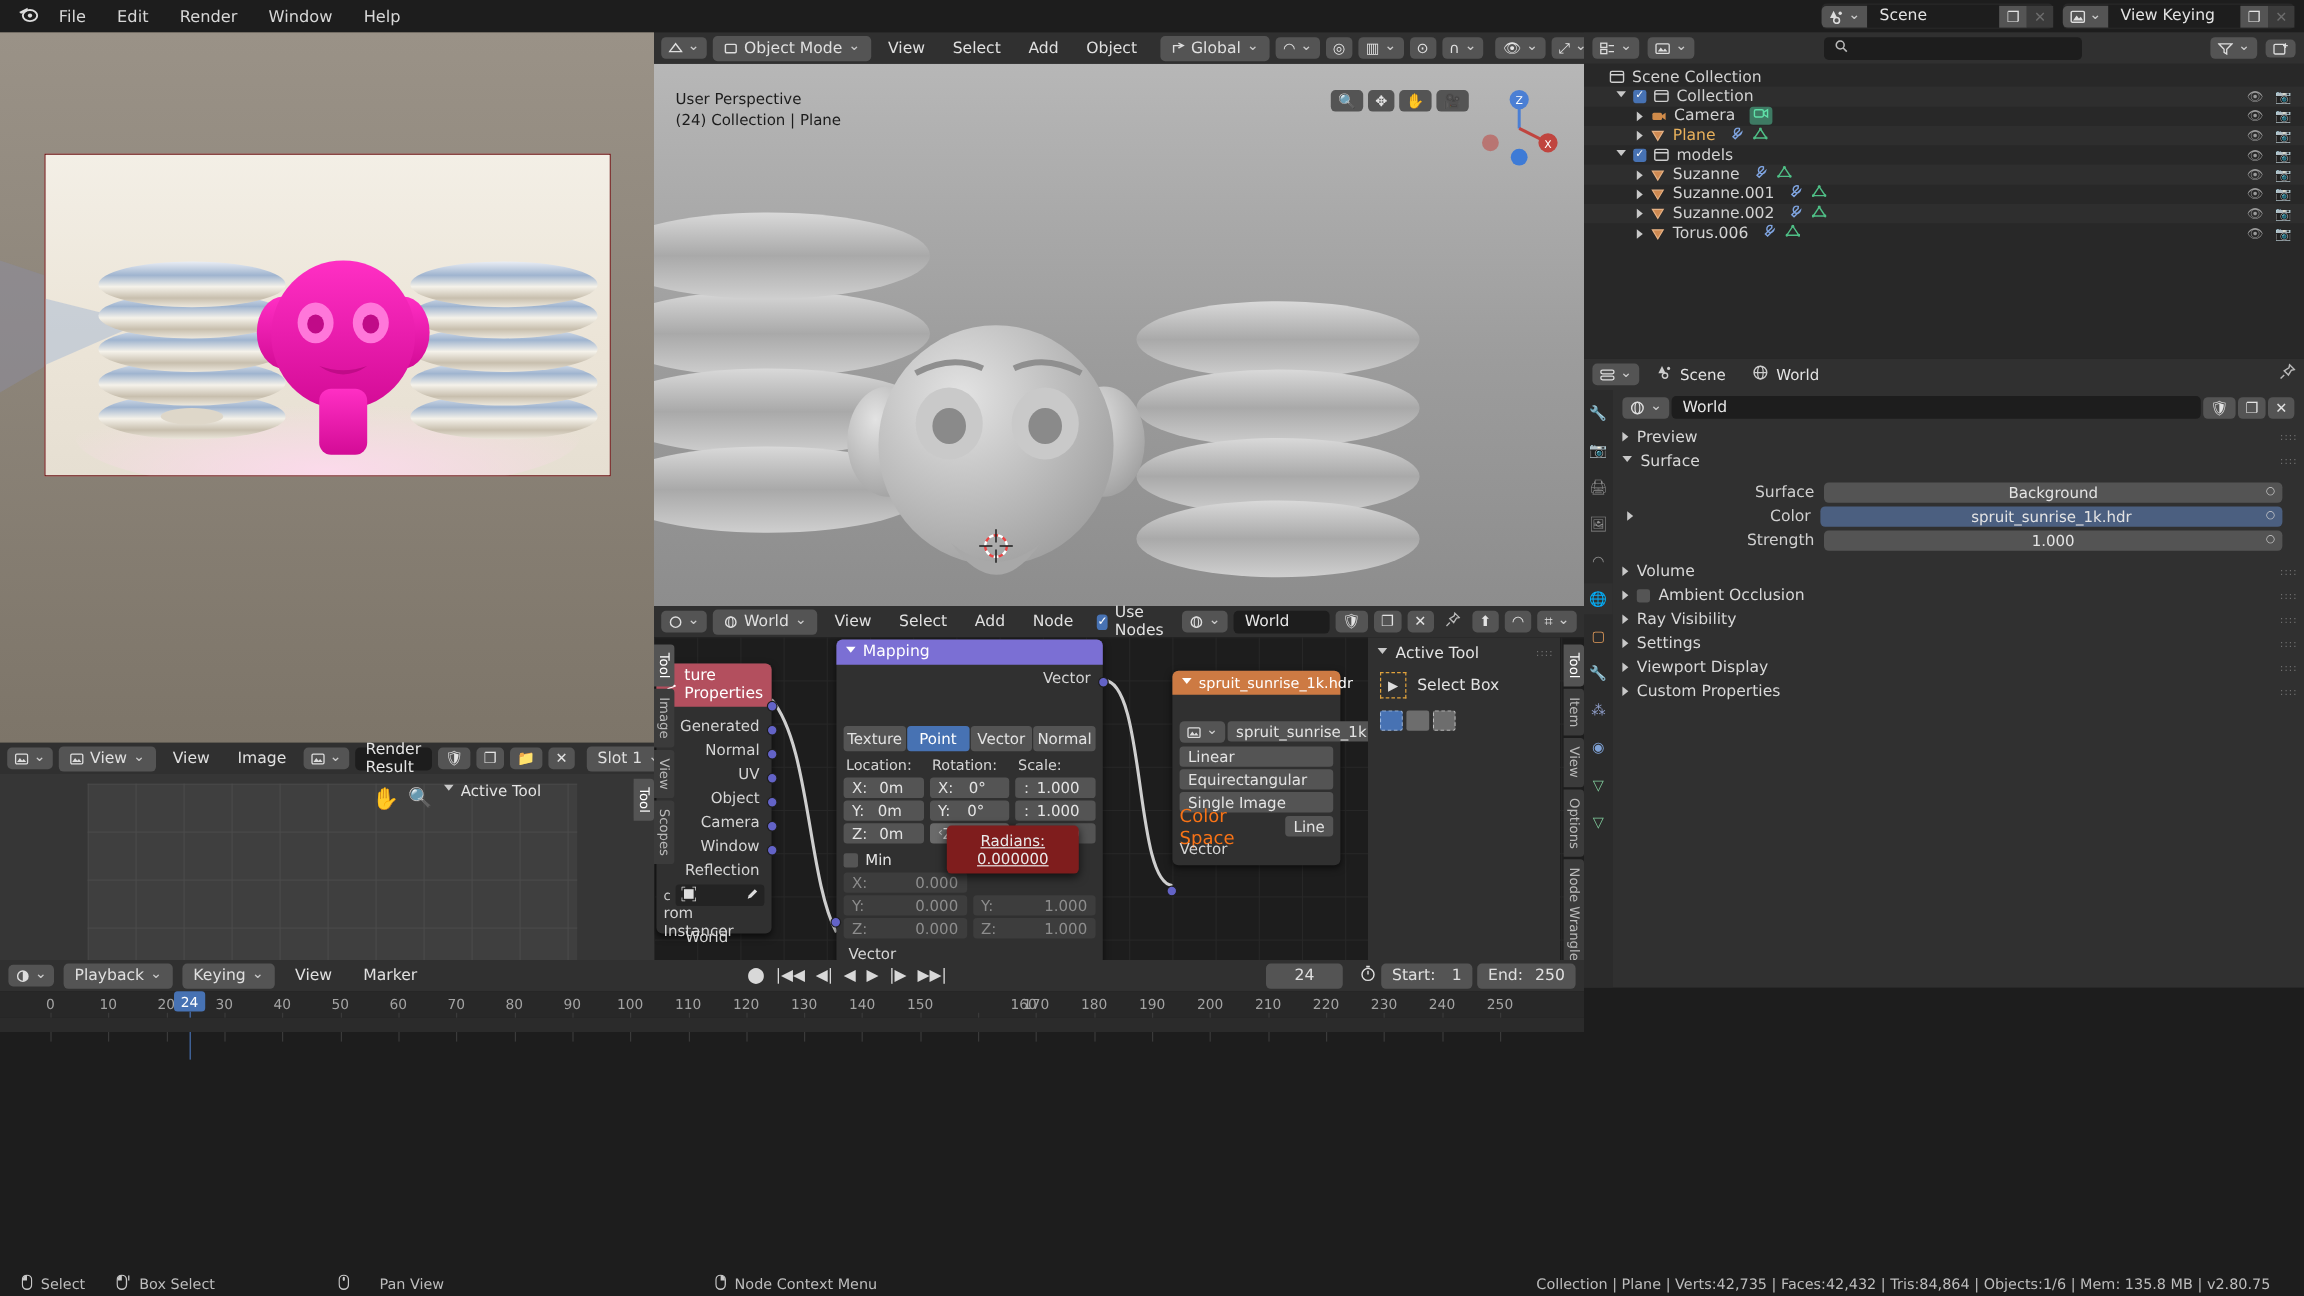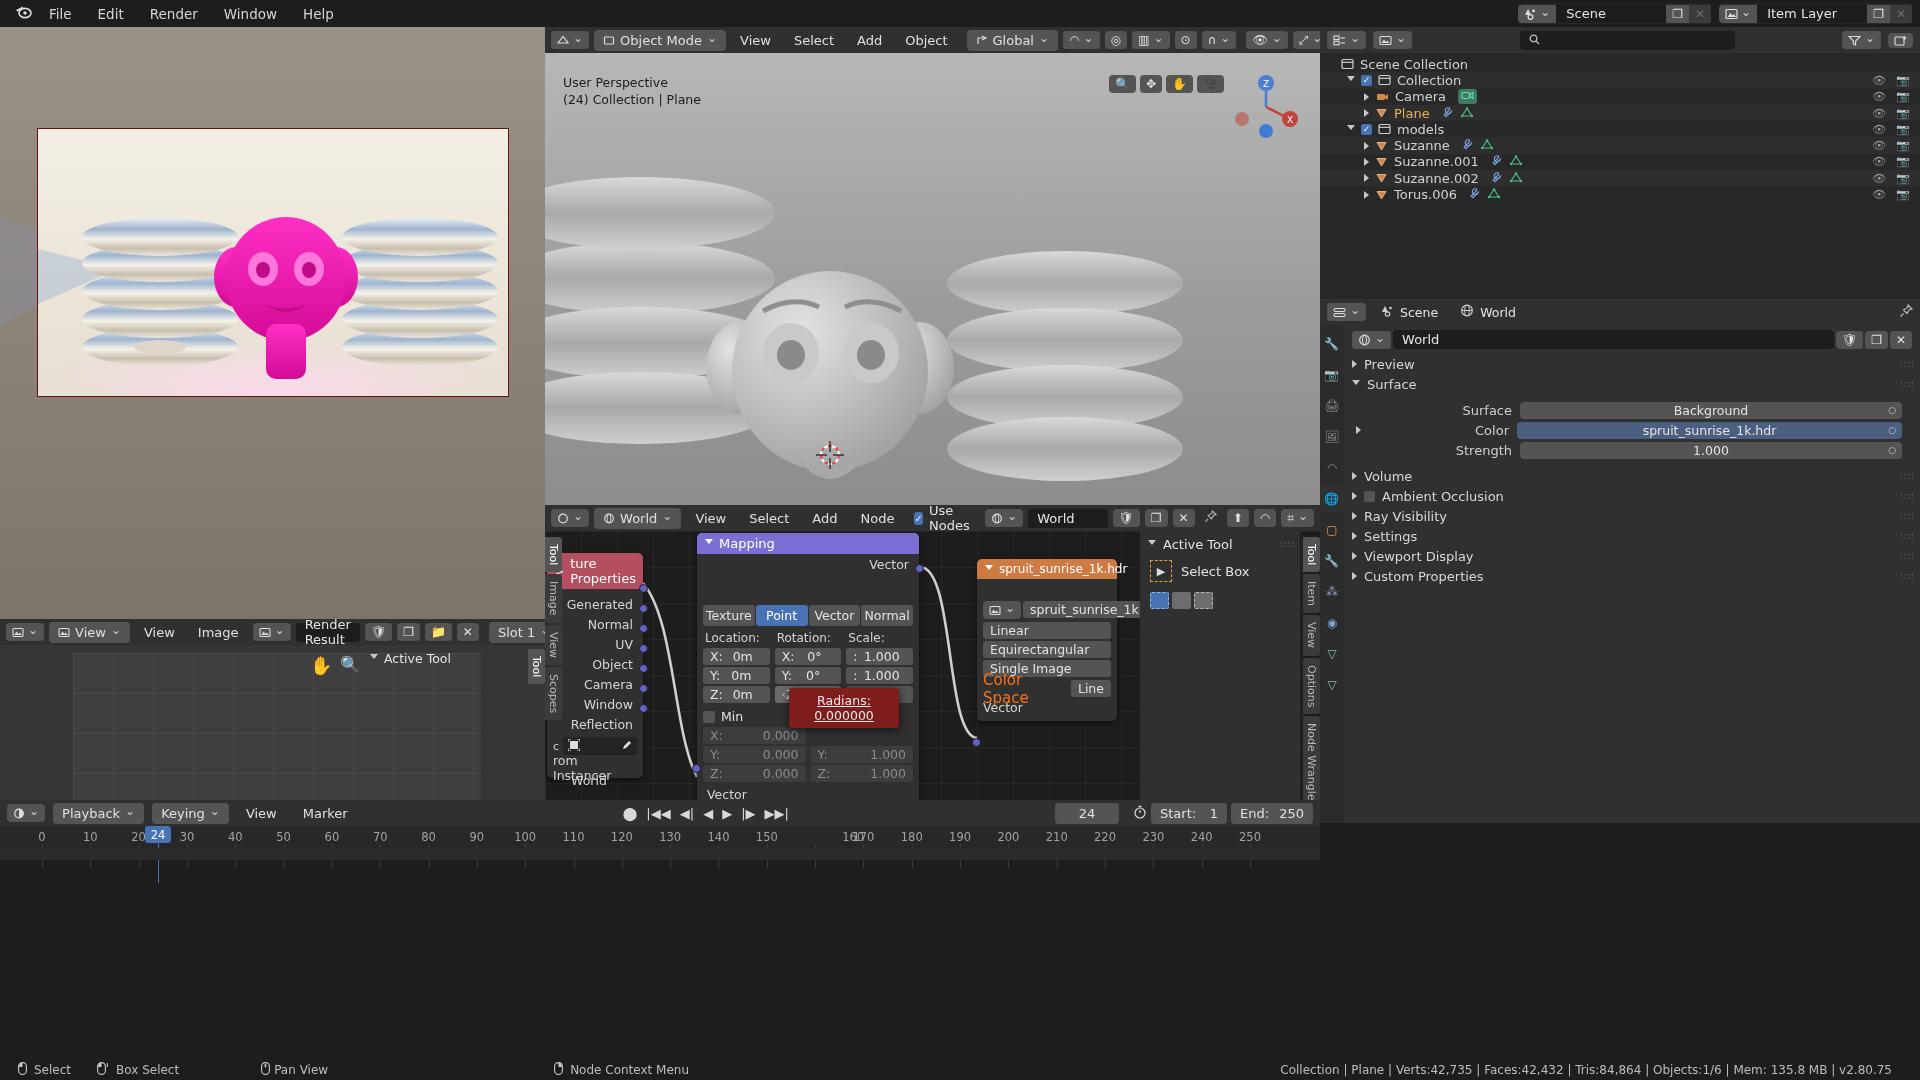--- a/index.html
+++ b/index.html
@@ -155,21 +155,21 @@
         <span class="bx">❐</span>
         <span class="bx dim">✕</span>
       </div>
       <div class="idblock">
         <span class="ic chev">
           <svg width="13" height="12" viewBox="0 0 13 12">
               <rect x="1" y="1.5" width="11" height="9" rx="1" fill="none" stroke="#ddd" stroke-width="1.2"></rect>
               <path d="M2.5 9 L5.5 5 L7.5 7.5 L9 6 L11 9 Z" fill="#ddd"></path>
             </svg>
         </span>
-        <span class="nm">Item Layer</span>
+        <span class="nm">View Keying</span>
         <span class="bx">❐</span>
         <span class="bx dim">✕</span>
       </div>
     </div>
   </div>
 
   <div id="imgEditor">
     <div id="imgCanvas">
       <svg width="545" height="592" style="position:absolute;left:0;top:0">
         <defs>
@@ -1178,21 +1178,21 @@
       <span style="display:flex;align-items:center;gap:7px">
         <span>
           <svg width="12" height="13" viewBox="0 0 12 13">
               <rect x=".6" y=".6" width="7.8" height="11.8" rx="3.9" fill="none" stroke="#c8c8c8" stroke-width="1.1"></rect>
               <path d="M1 5 a3.9 4.4 0 0 1 3.5 -4.4 L4.5 5 Z" fill="#c8c8c8"></path>
               <line x1="10.3" y1="1" x2="10.3" y2="5" stroke="#c8c8c8" stroke-width="1.1"></line>
             </svg>
         </span>
         <span>Box Select</span>
       </span>
-      <span style="display:flex;align-items:center;gap:4px;margin-left:56px">
+      <span style="display:flex;align-items:center;gap:25px;margin-left:77px">
         <span>
           <svg width="9" height="13" viewBox="0 0 9 13">
               <rect x=".6" y=".6" width="7.8" height="11.8" rx="3.9" fill="none" stroke="#c8c8c8" stroke-width="1.1"></rect>
               <rect x="3.6" y="2" width="1.8" height="3.4" rx=".9" fill="#c8c8c8"></rect>
             </svg>
         </span>
         <span>Pan View</span>
       </span>
       <span style="display:flex;align-items:center;gap:7px;margin-left:200px">
         <span>

